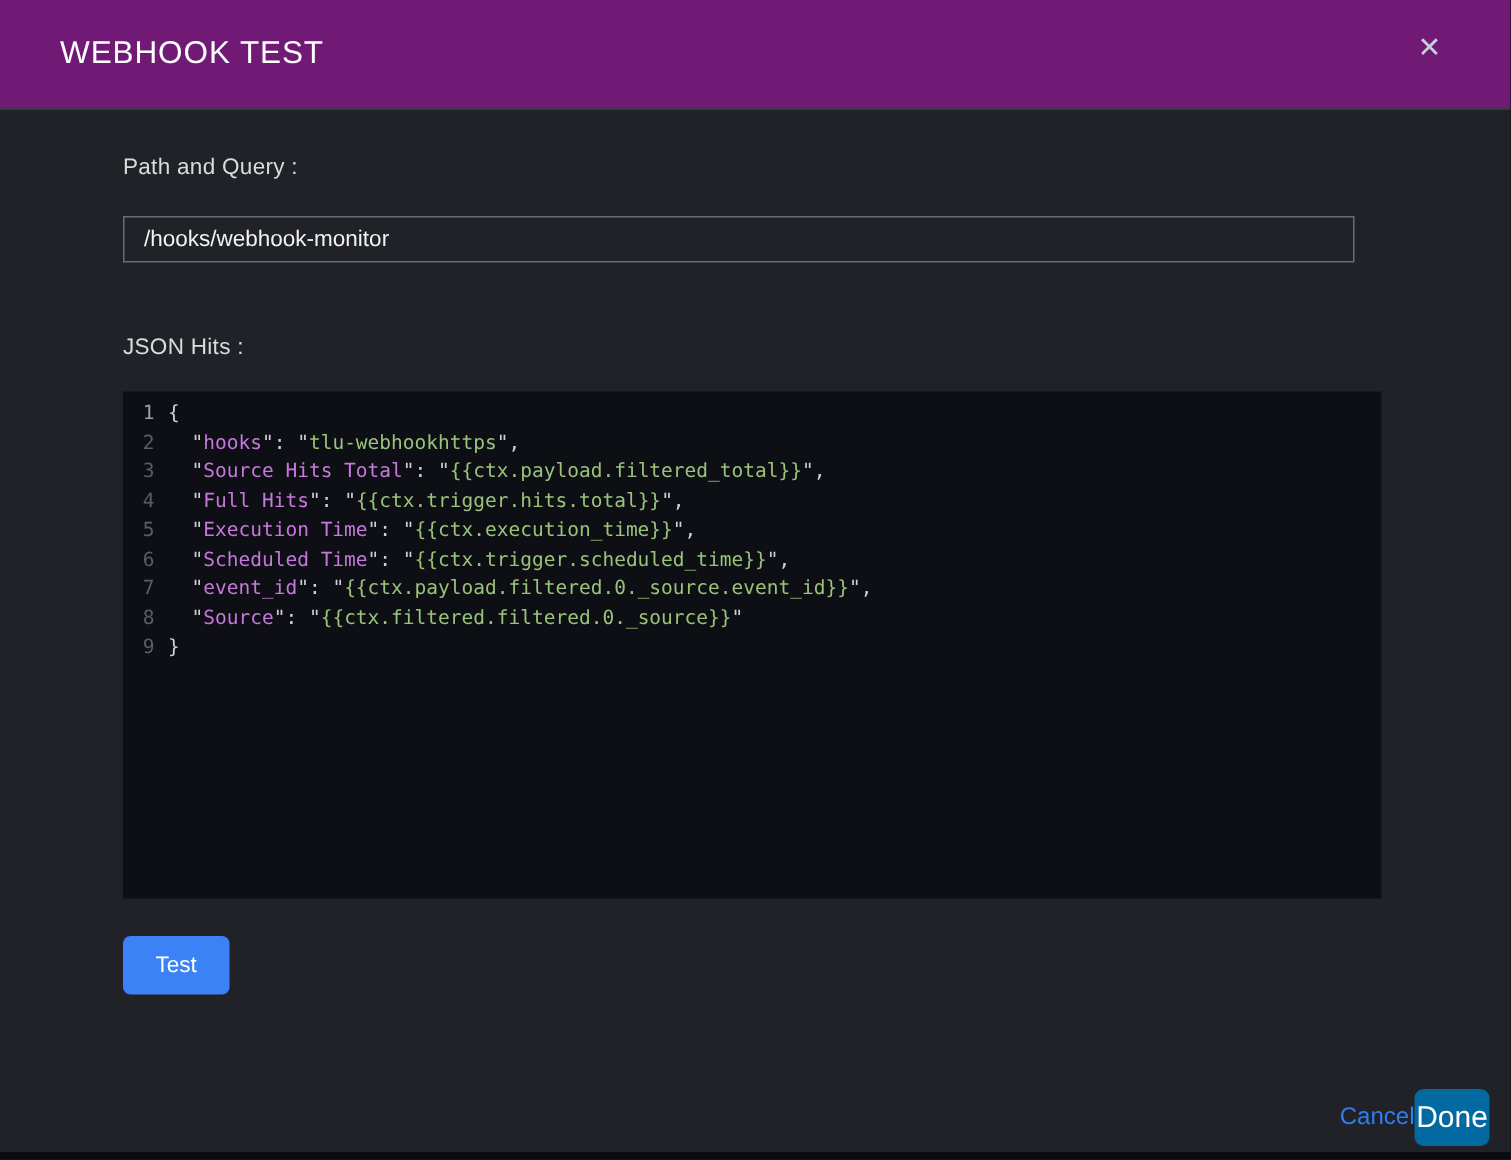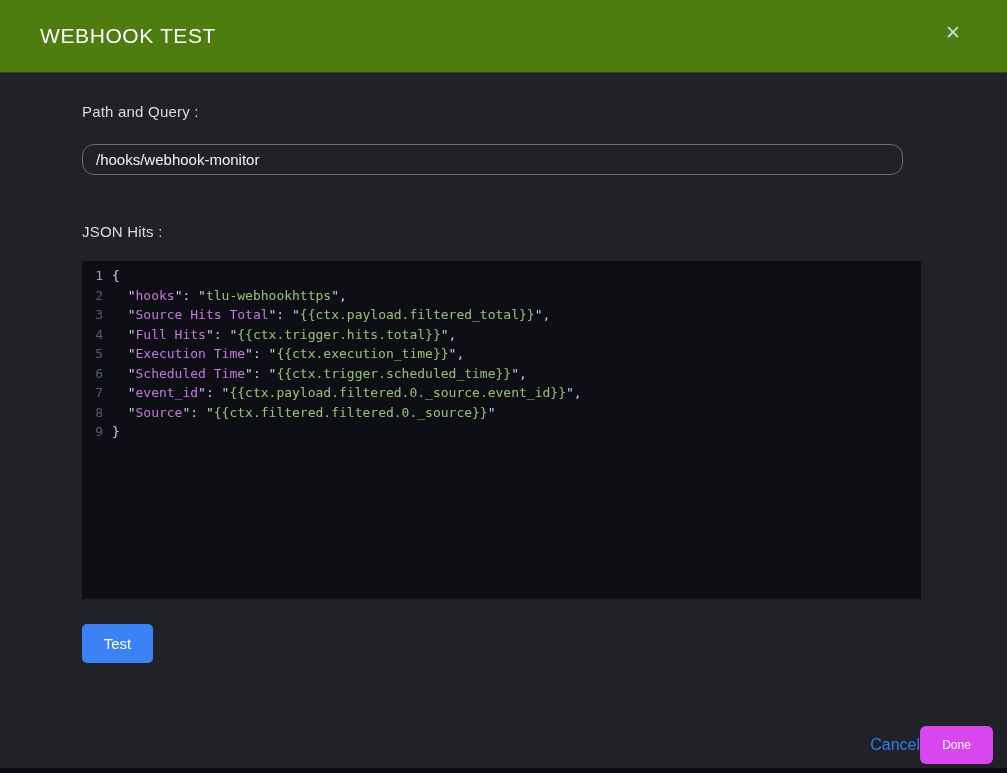--- a/index.html
+++ b/index.html
@@ -11,21 +11,21 @@
   }
   .modal {
     position:relative;
     width:1007px; height:768px;
     background:#212227;
   }
   
   .modal-header {
     position:relative;
     height:73px;
-    background:#4d7c0f;
+    background:#701a75;
     border-bottom:1px solid #3a3c41;
   }
   .modal-title {
     position:absolute; left:40px; top:50%; transform:translateY(-50%);
     color:#fdfdfe; font-size:21px; font-weight:400; letter-spacing:0.6px;
   }
   .close-btn {
     position:absolute; right:40px; top:18px;
     width:28px; height:28px;
     display:flex; align-items:center; justify-content:center;
@@ -39,21 +39,21 @@
     color:#d9dbdd; font-size:15px; letter-spacing:0.2px;
   }
   .label-path { padding-top:30px; }
   .label-json { padding-top:48px; }
   .path-input {
     display:block;
     margin-top:24px;
     width:100%; height:31px;
     background:transparent;
     border:1px solid #6a6d72;
-    border-radius:12px;
+    border-radius:0;
     color:#f1f2f3; font-size:15px;
     font-family:"Liberation Sans", sans-serif;
     padding:0 13px;
     outline:none;
   }
   
   .editor {
     margin-top:21px;
     width:839px; height:338px;
     background:#0e0f15;
@@ -89,24 +89,24 @@
     position:absolute;
     right:14px; bottom:4px;
     display:flex; align-items:center; 
   }
   .cancel-link {
     color:#2e7ef0; font-size:16px;
     background:none; border:none; cursor:pointer;
     font-family:"Liberation Sans", sans-serif;
   }
   .done-btn {
-    width:73px; height:38px;
-    background:#d946ef;
+    width:50px; height:38px;
+    background:#0369a1;
     border:none; border-radius:6px;
-    color:#ffffff; font-size:12px;
+    color:#ffffff; font-size:20px;
     font-family:"Liberation Sans", sans-serif;
     cursor:pointer;
   }
 </style>
 </head>
 <body>
 
 <div class="modal">
 
   <div class="modal-header">

